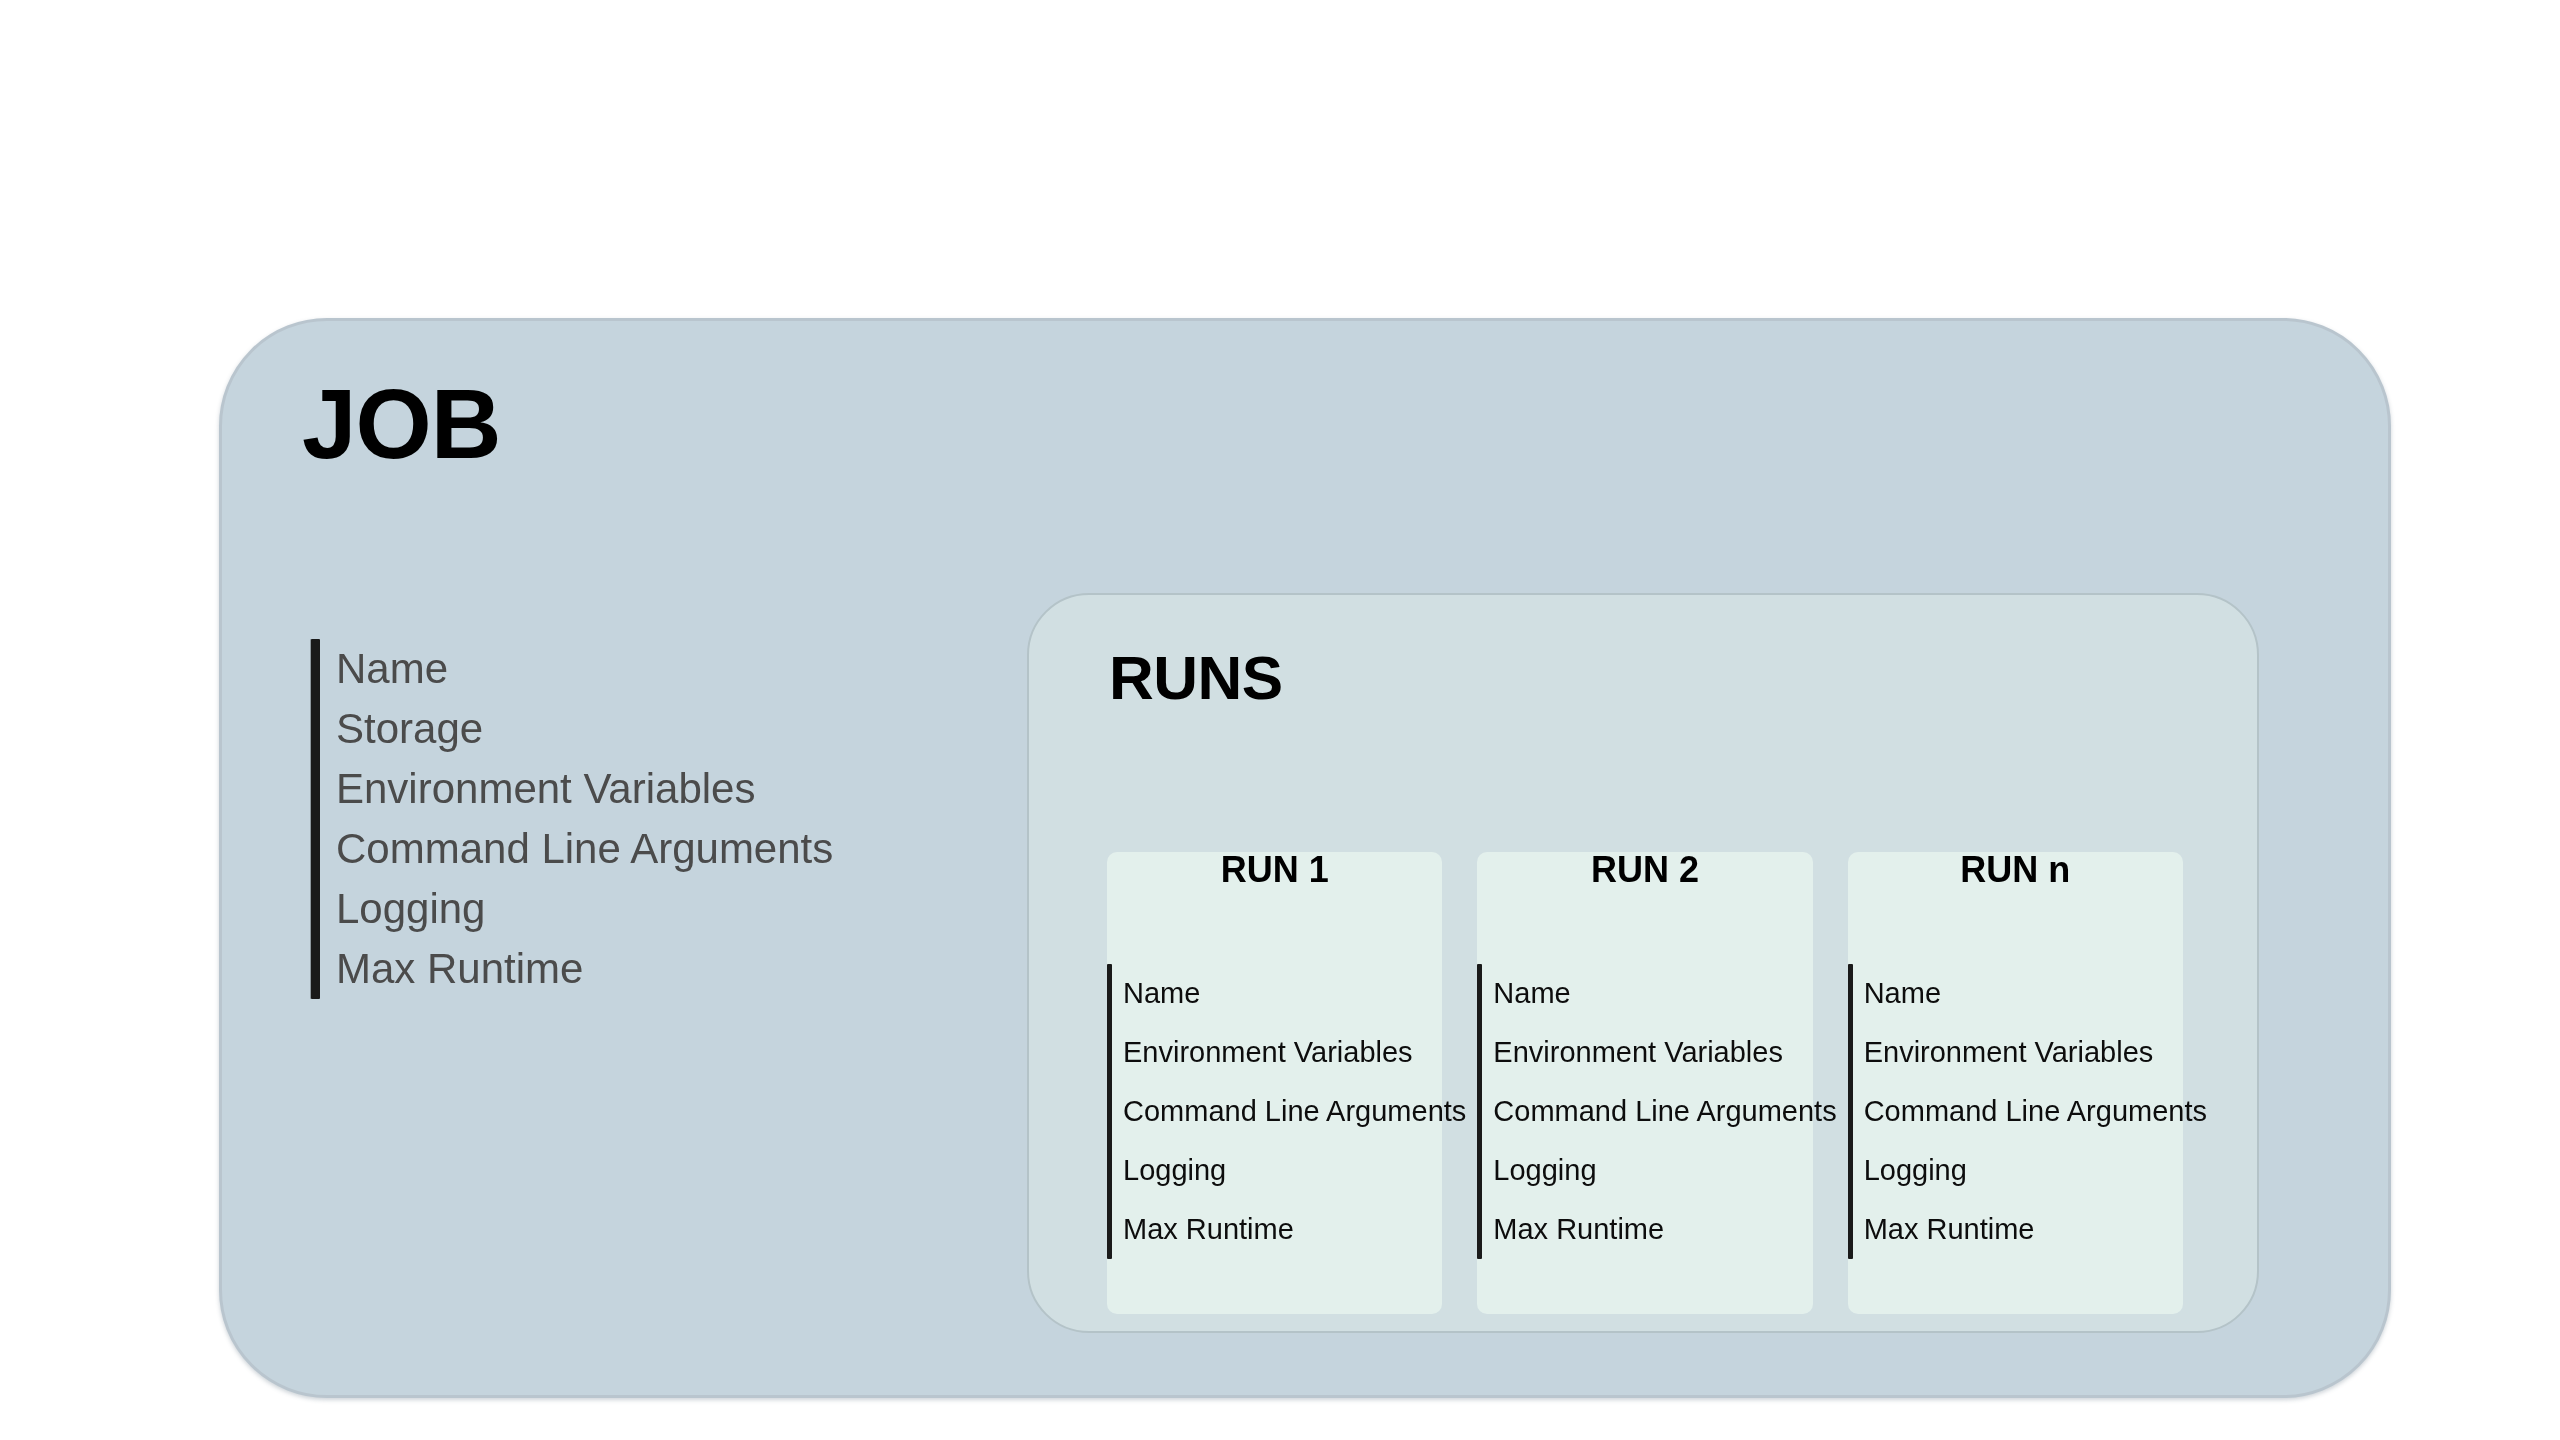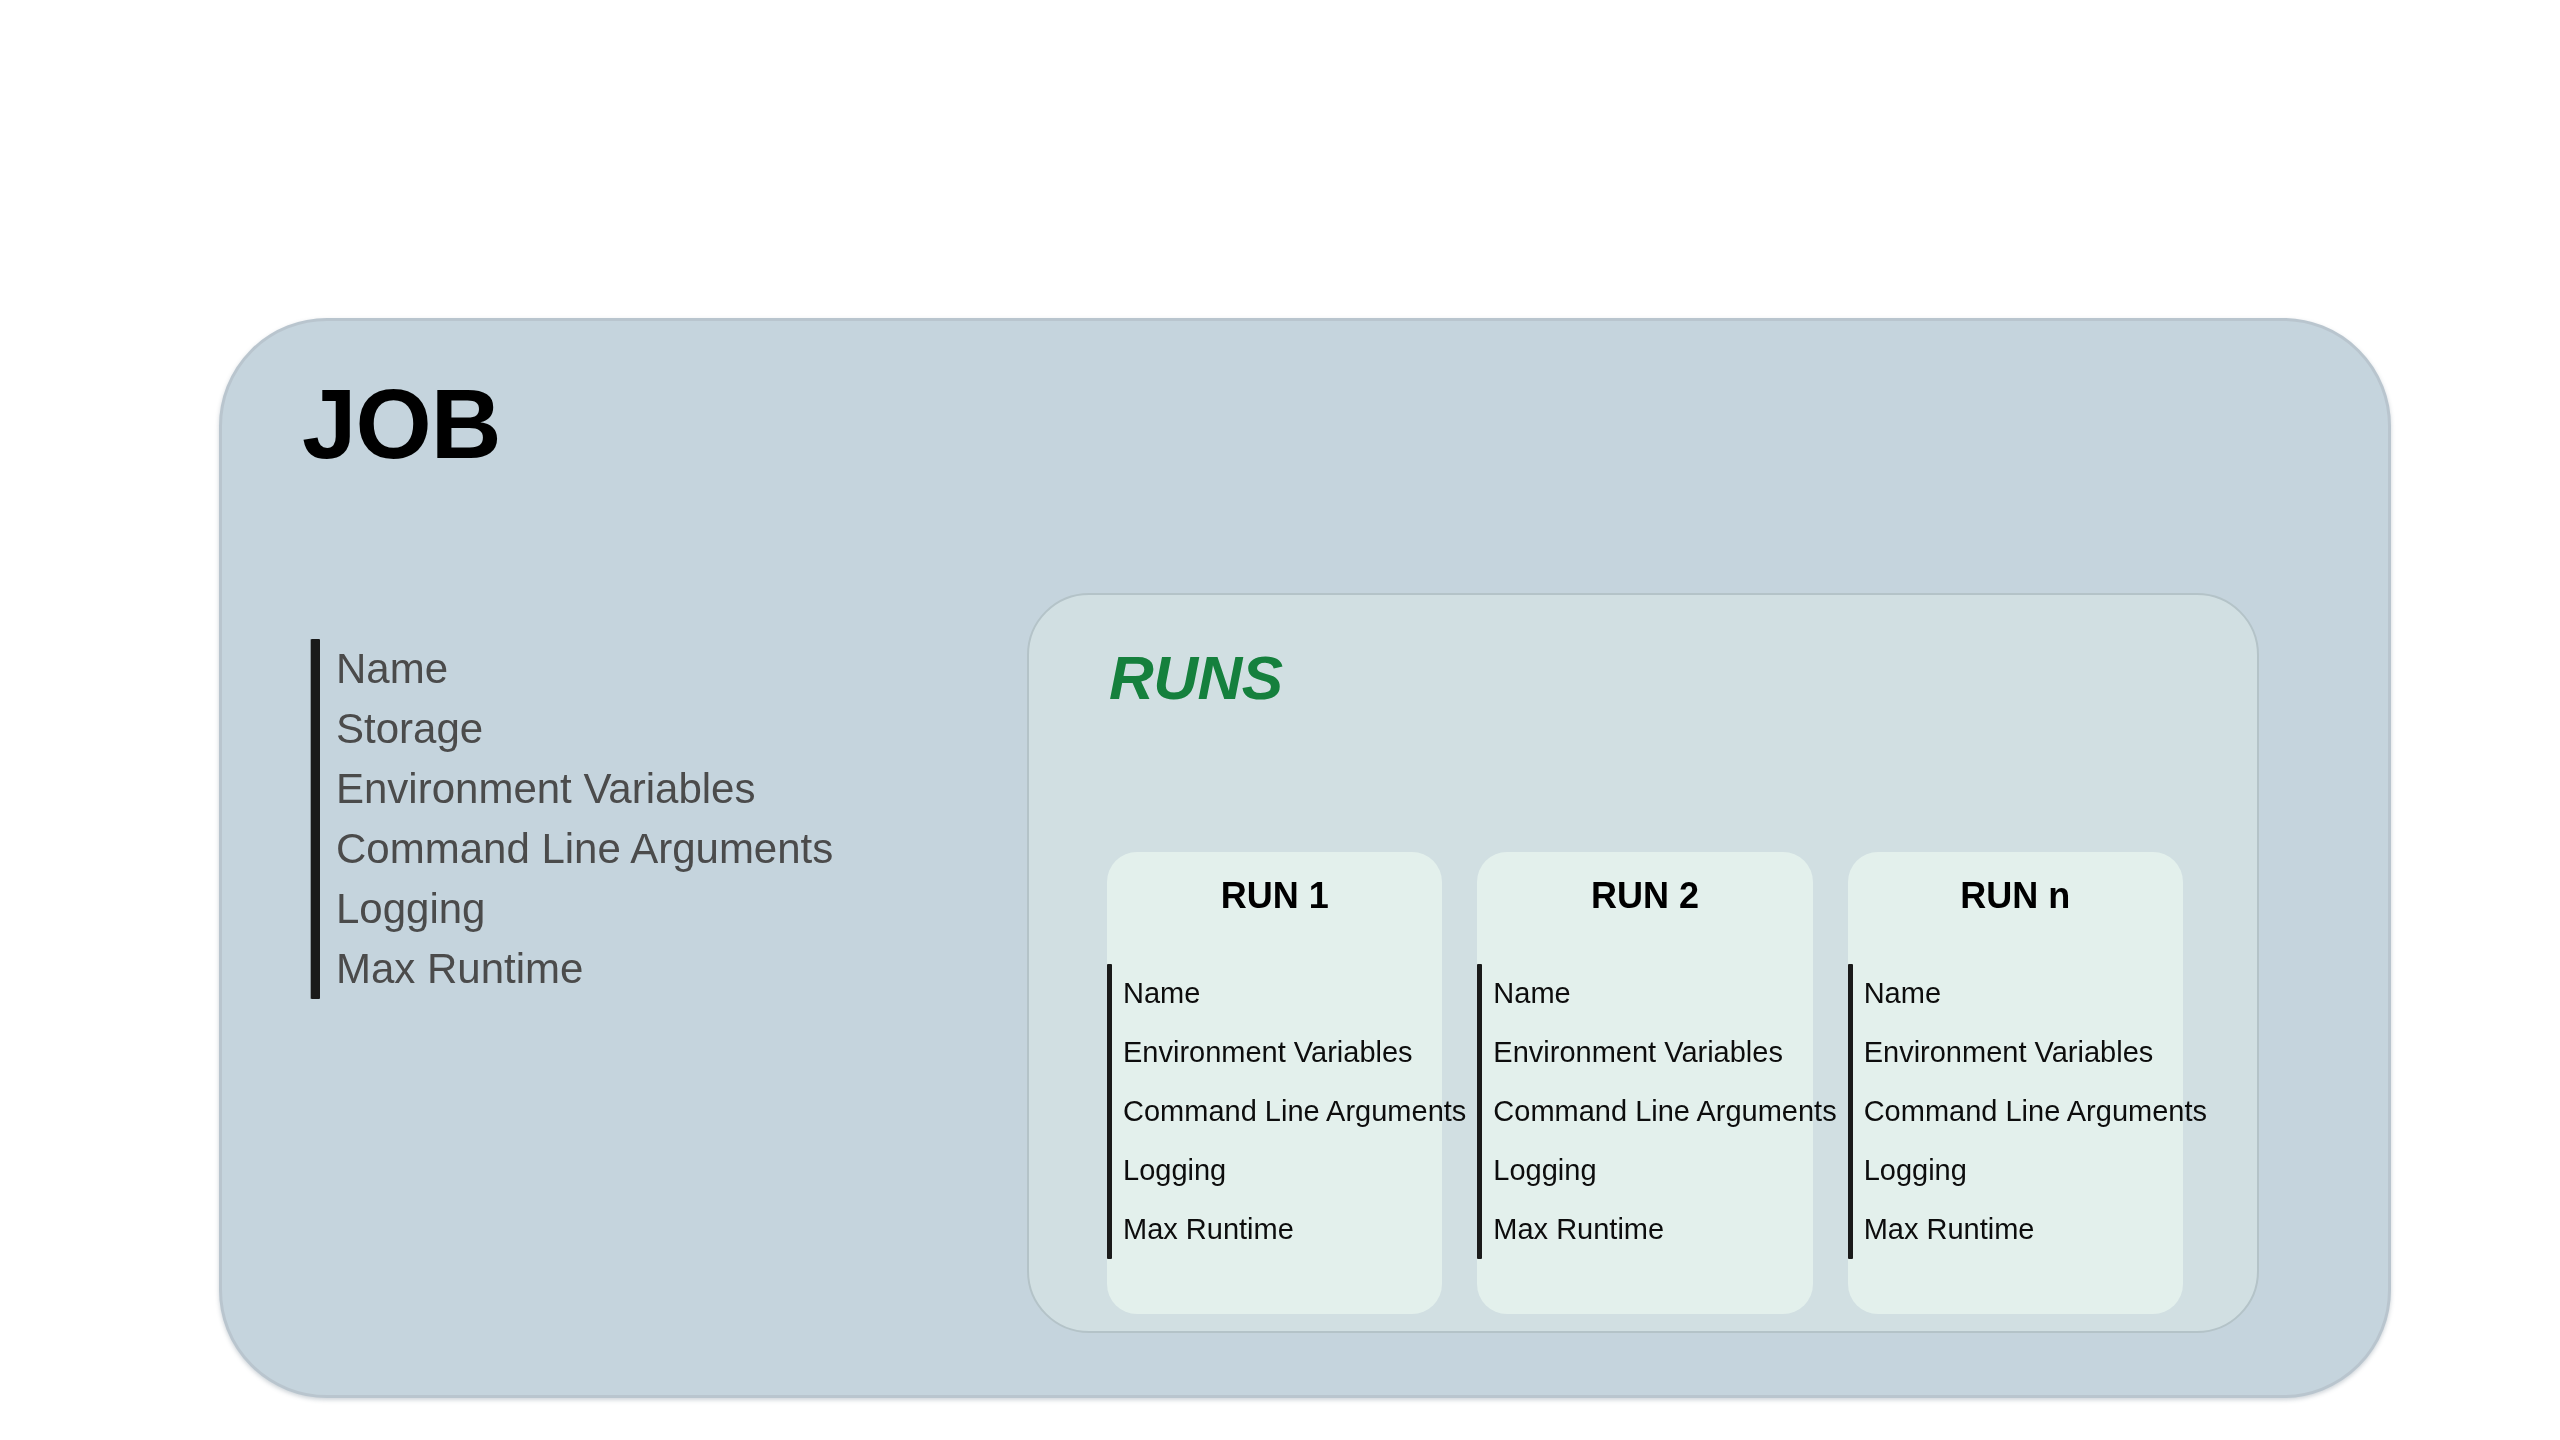--- a/index.html
+++ b/index.html
@@ -79,43 +79,41 @@
     border: 2px solid #b4c3c8;
     border-radius: 62px;
     box-sizing: border-box;
   }
   .runs-title {
     position: absolute;
     left: 80px;
     top: 52px;
     font-size: 62px;
     font-weight: bold;
-    color: #15803d;
+    color: #000000;
     line-height: 1;
     letter-spacing: -0.5px;
-    font-style: italic;
   }
 
   
   .runs-cards {
     position: absolute;
     left: 78px;
     top: 257px;
     width: 1076px;
     display: flex;
     gap: 35px;
   }
   .run-card {
     flex: 1 1 0;
     background: #e3f0ec;
-    border-radius: 30px;
+    border-radius: 10px;
     height: 462px;
     position: relative;
     box-sizing: border-box;
-    padding-top: 26px;
   }
   .run-card-title {
     text-align: center;
     font-size: 36px;
     font-weight: bold;
     color: #000000;
     line-height: 1;
   }
   .run-list-wrap {
     position: absolute;

